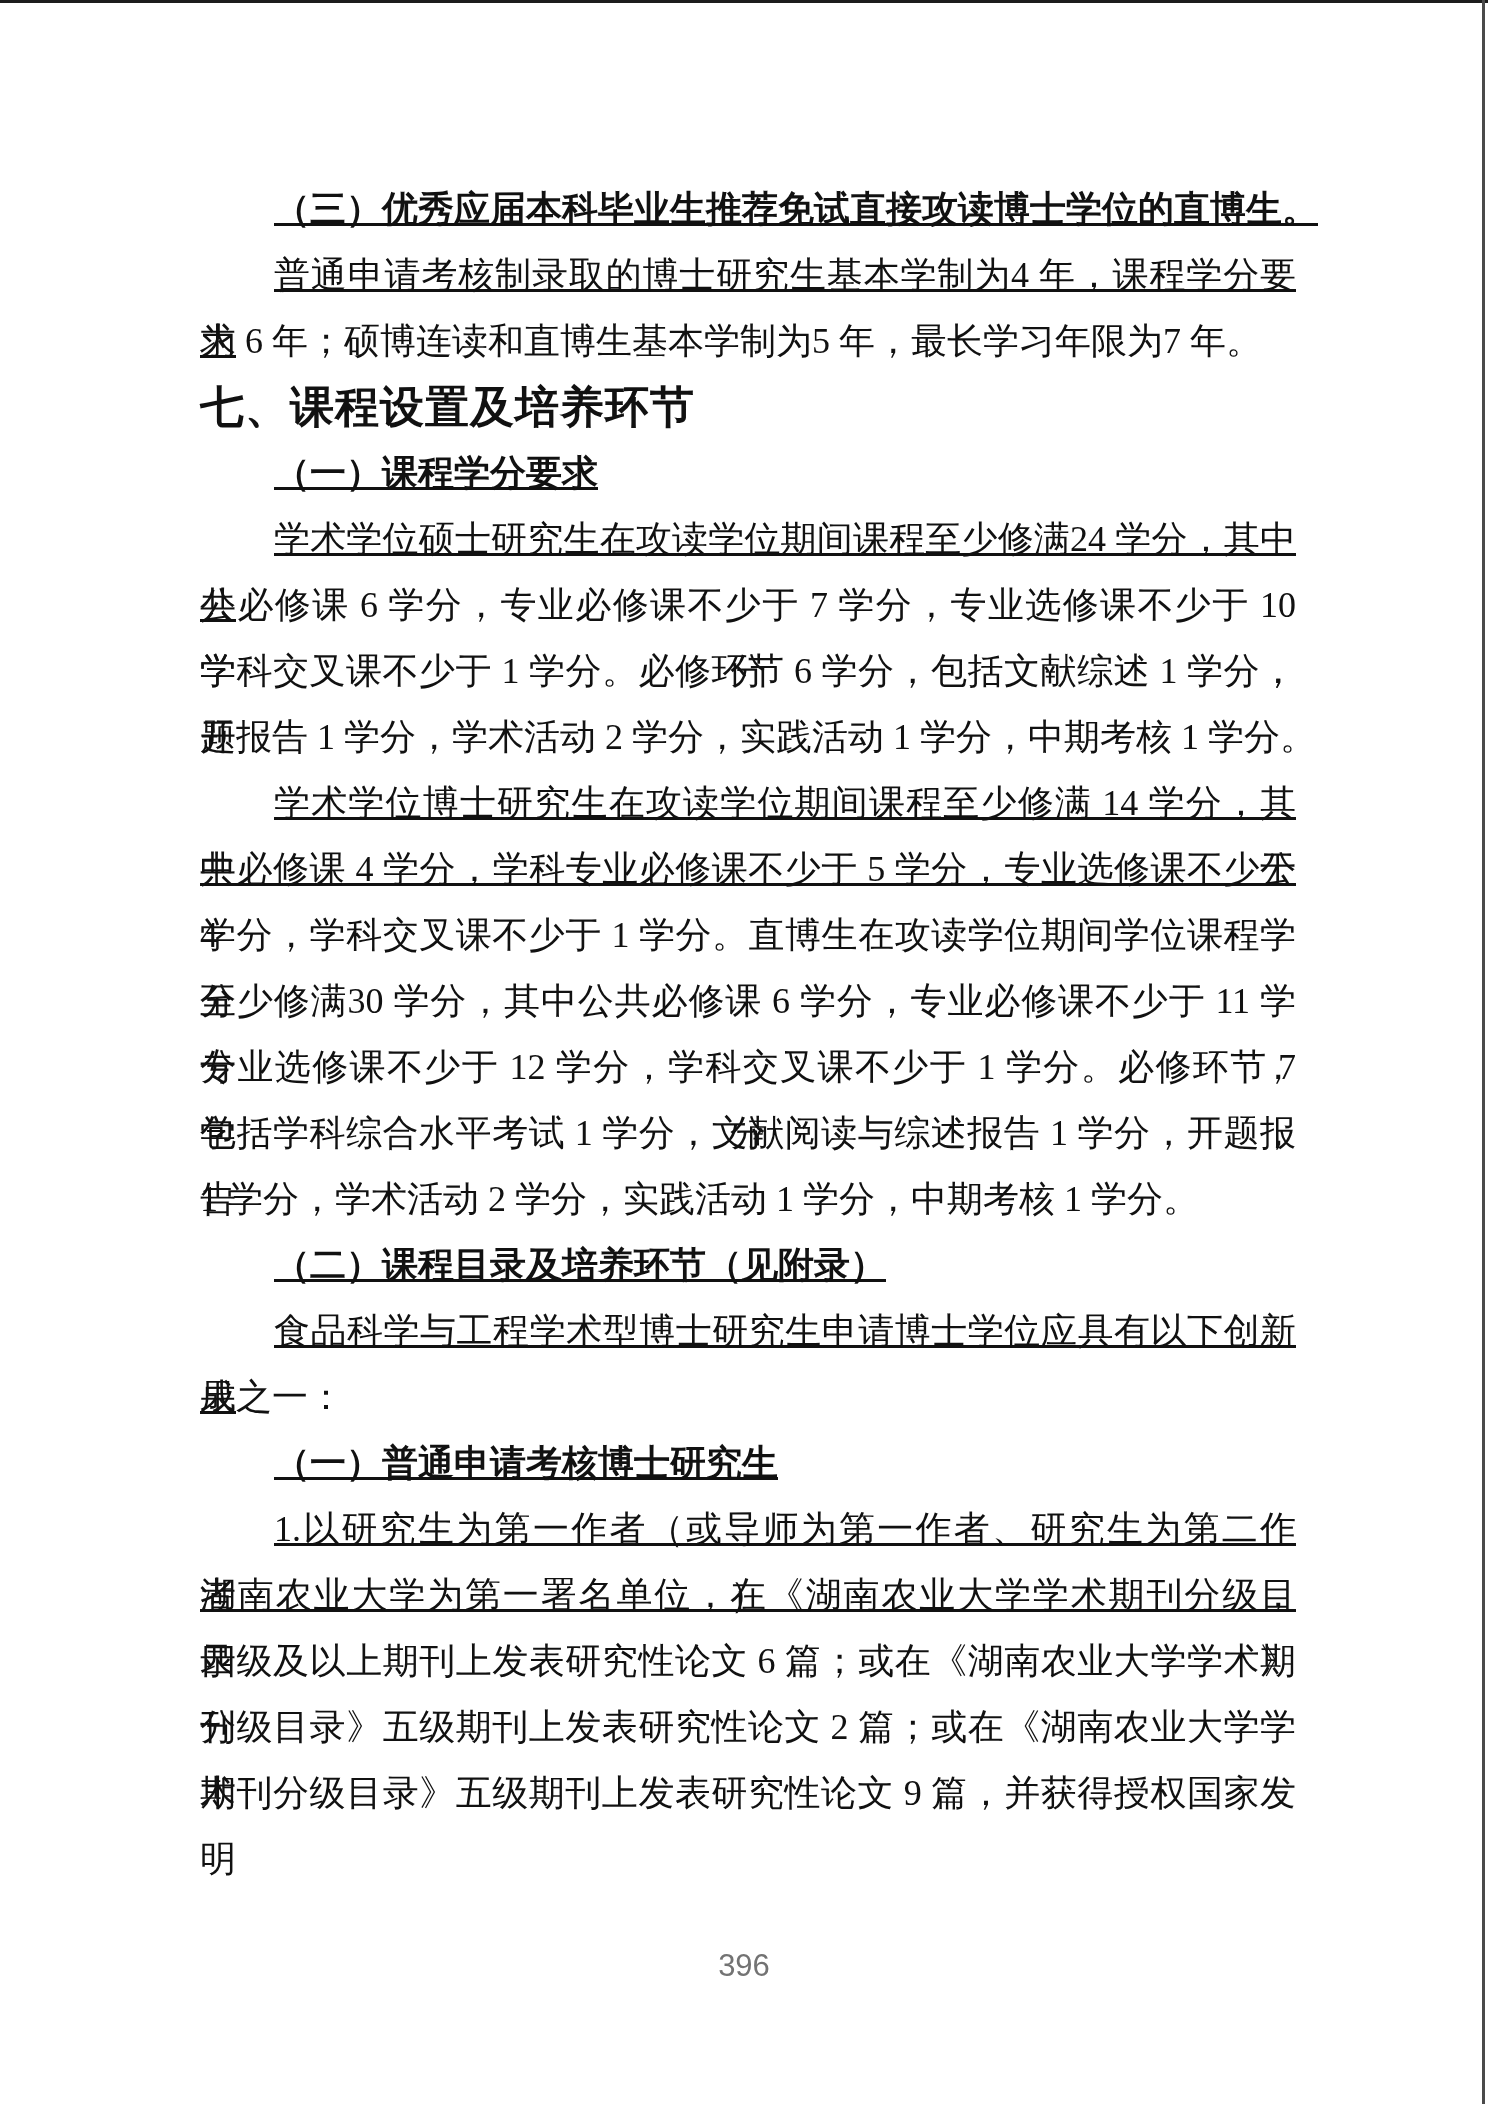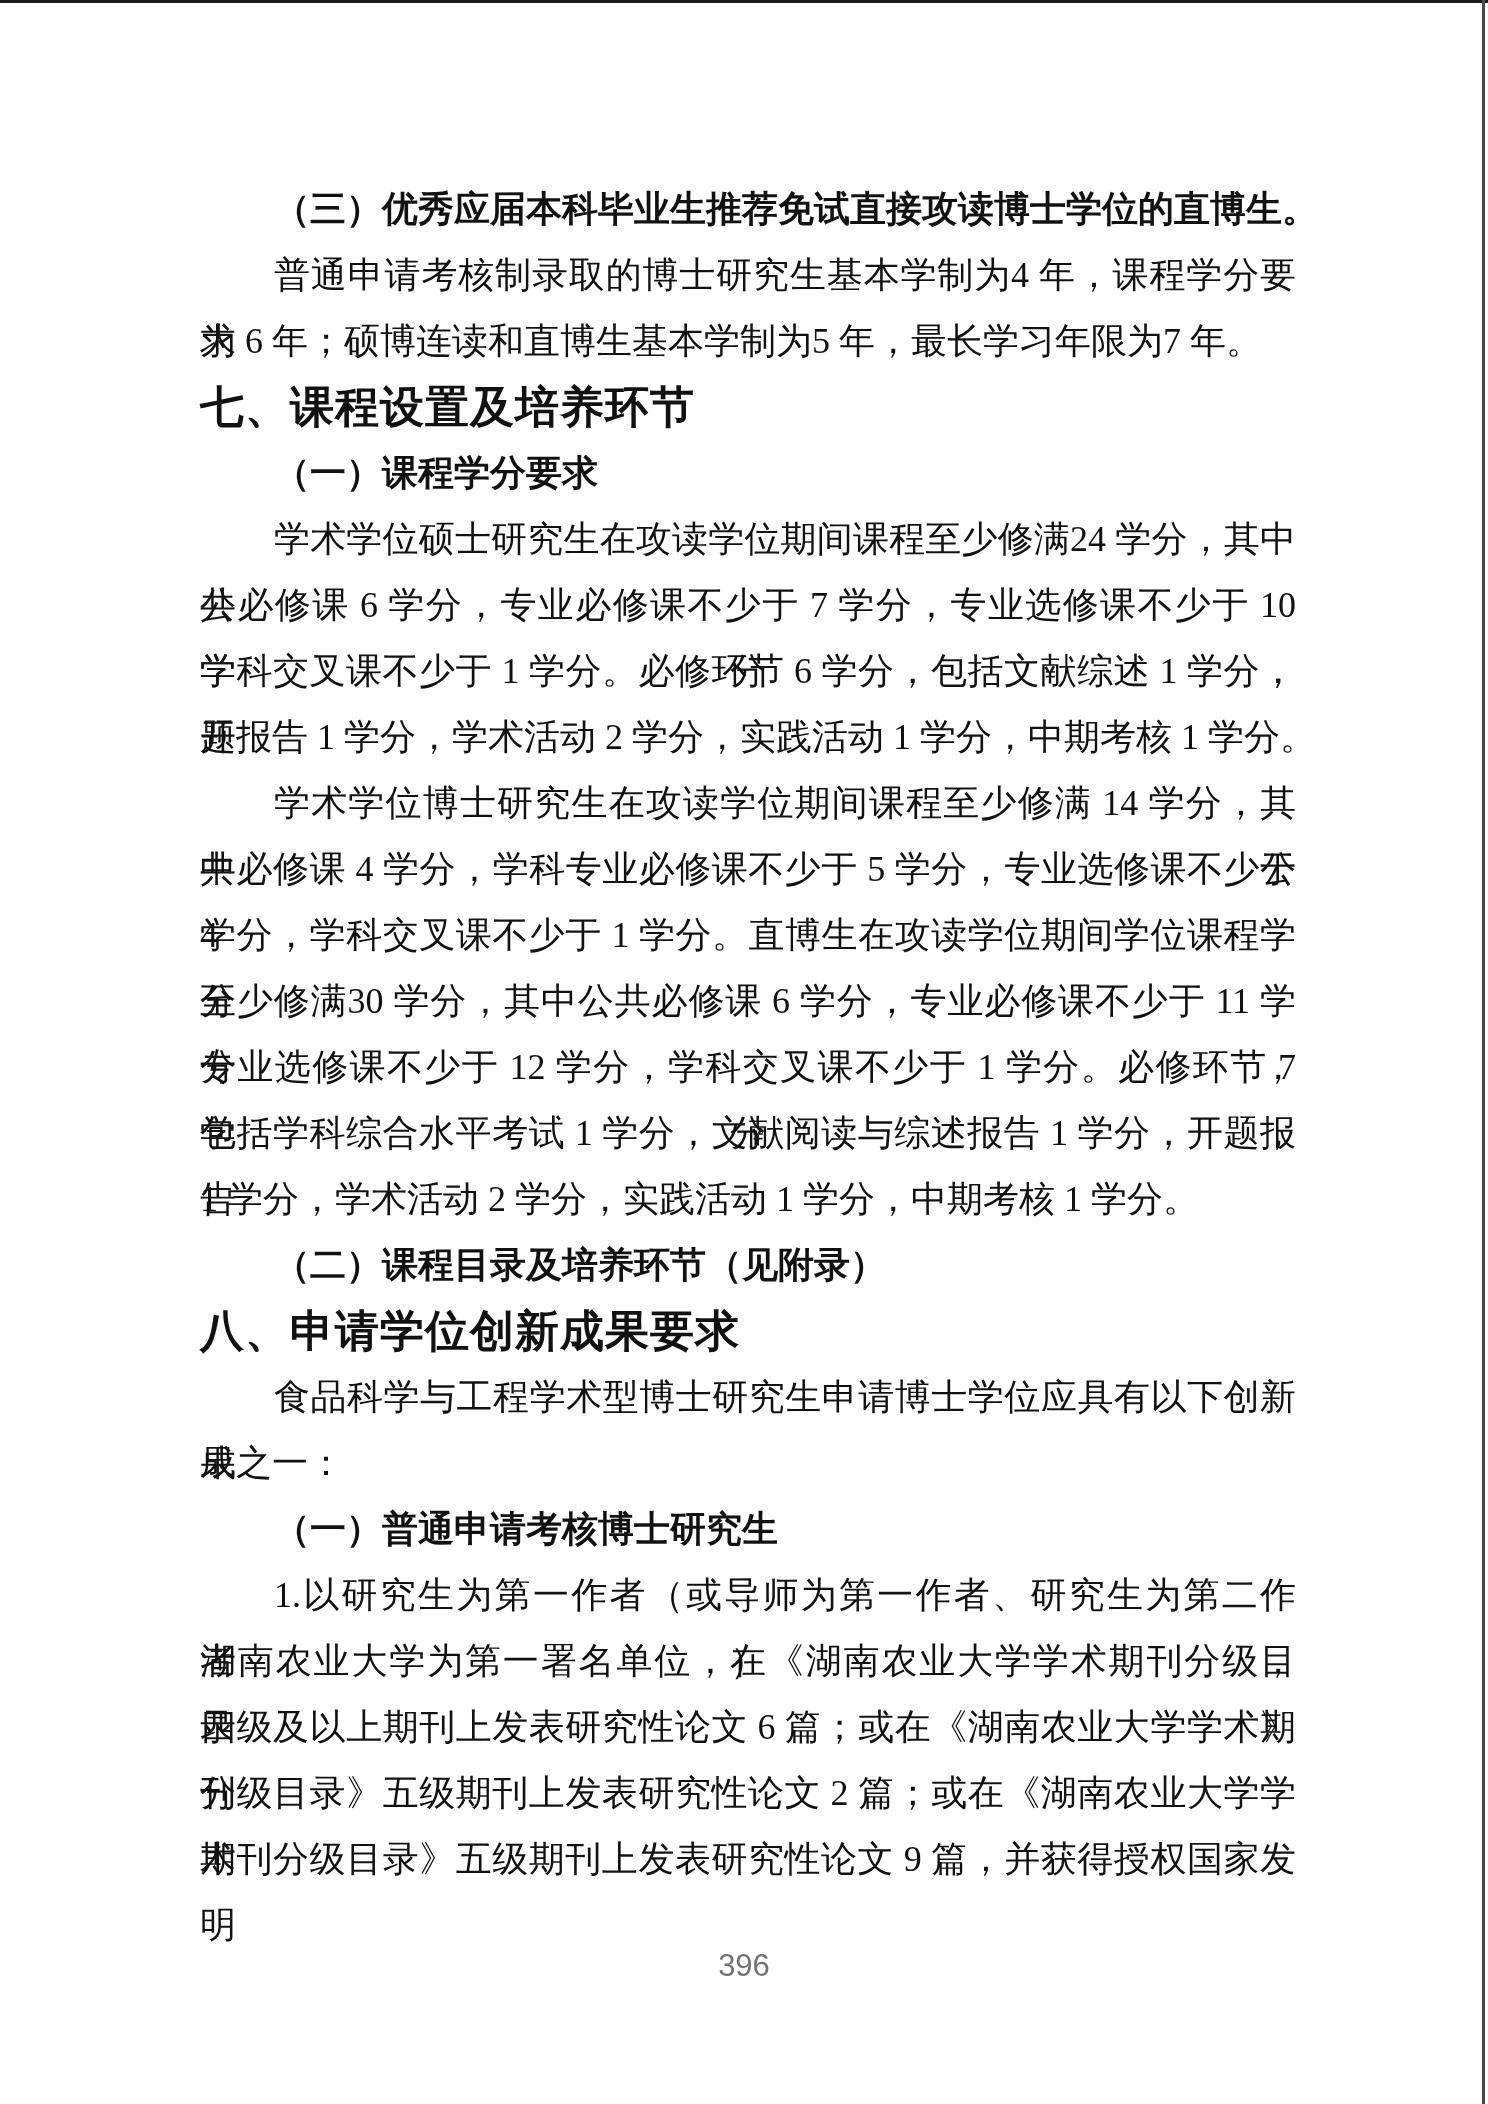--- a/index.html
+++ b/index.html
@@ -33,20 +33,21 @@
     letter-spacing:0;
     white-space:nowrap;
   }
   .just{
     white-space:normal;
     text-align:justify;
     text-align-last:justify;
   }
   .indent{
     text-indent:74px;
+    text-decoration:underline;
   }
   .h1{
     font-family:Liberation Sans, sans-serif;
     font-weight:bold;
     font-size:44px;
     letter-spacing:1px;
   }
   .h2{
     font-family:"Liberation Sans","DejaVu Sans",sans-serif;
     font-weight:bold;
@@ -82,21 +83,20 @@
     <div class="line just">学科交叉课不少于 1 学分。必修环节 6 学分，包括文献综述 1 学分，开</div>
     <div class="line">题报告 1 学分，学术活动 2 学分，实践活动 1 学分，中期考核 1 学分。</div>
     <div class="line indent just">学术学位博士研究生在攻读学位期间课程至少修满 14 学分，其中公</div>
     <div class="line just">共必修课 4 学分，学科专业必修课不少于 5 学分，专业选修课不少于 4</div>
     <div class="line just">学分，学科交叉课不少于 1 学分。直博生在攻读学位期间学位课程学分</div>
     <div class="line just">至少修满30 学分，其中公共必修课 6 学分，专业必修课不少于 11 学分，</div>
     <div class="line just">专业选修课不少于 12 学分，学科交叉课不少于 1 学分。必修环节 7 学分，</div>
     <div class="line just">包括学科综合水平考试 1 学分，文献阅读与综述报告 1 学分，开题报告</div>
     <div class="line">1 学分，学术活动 2 学分，实践活动 1 学分，中期考核 1 学分。</div>
     <div class="line h2 indent">（二）课程目录及培养环节（见附录）</div>
-    <div class="line h1">八、申请学位创新成果要求</div>
     <div class="line indent just">食品科学与工程学术型博士研究生申请博士学位应具有以下创新成</div>
     <div class="line">果之一：</div>
     <div class="line h2 indent">（一）普通申请考核博士研究生</div>
     <div class="line indent just">1.以研究生为第一作者（或导师为第一作者、研究生为第二作者），</div>
     <div class="line just">湖南农业大学为第一署名单位，在《湖南农业大学学术期刊分级目录》</div>
     <div class="line just">四级及以上期刊上发表研究性论文 6 篇；或在《湖南农业大学学术期刊</div>
     <div class="line just">分级目录》五级期刊上发表研究性论文 2 篇；或在《湖南农业大学学术</div>
     <div class="line just">期刊分级目录》五级期刊上发表研究性论文 9 篇，并获得授权国家发明</div>
   </div>
 

